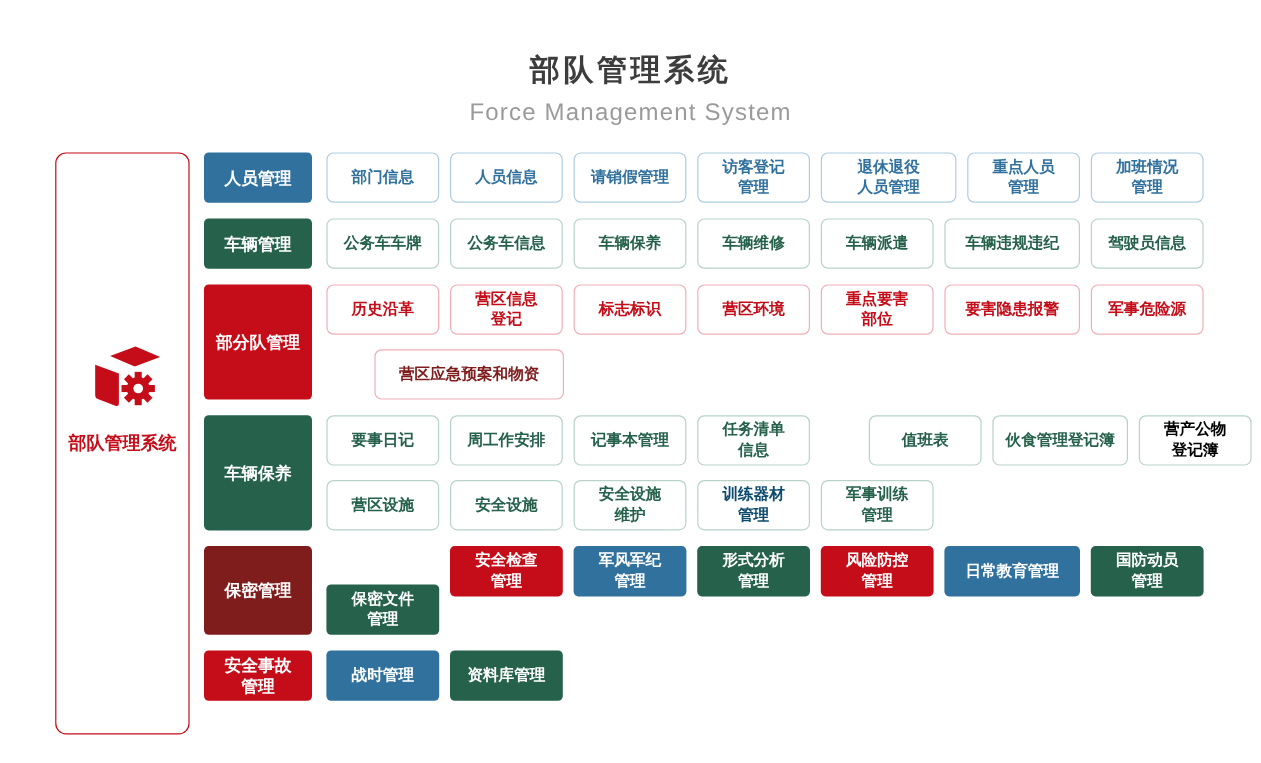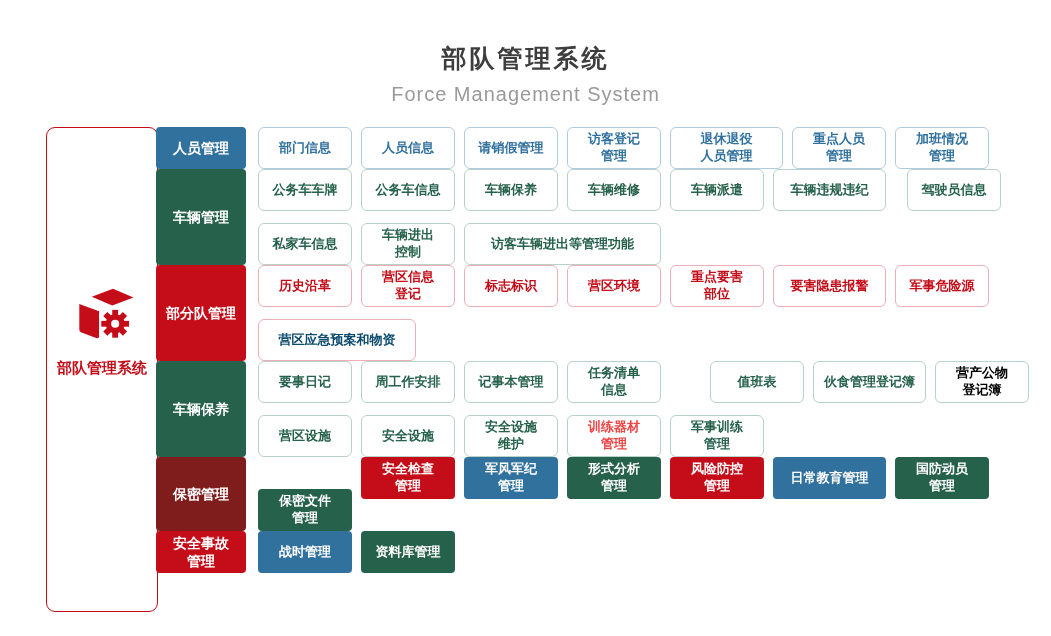--- a/index.html
+++ b/index.html
@@ -44,23 +44,24 @@
   .root-panel .root-inner { transform: translateY(-38px); text-align: center; }
   .root-label {
     margin-top: 10px;
     color: var(--red);
     font-size: 15px;
     font-weight: 700;
     white-space: nowrap;
   }
   .main {
     position: absolute;
-    left: 156px; top: 127px;
+    left: 170px; top: 127px;
     display: flex;
     flex-direction: column;
+    gap: 13px;
     align-items: flex-start;
   }
   .group-row { display: flex; align-items: stretch; }
   .lead-box {
     width: 90px;
     min-height: 42px;
     border-radius: 4px;
     color: #ffffff;
     font-size: 14px;
     font-weight: 700;
@@ -153,46 +154,40 @@
       <div class="group-row">
         <div class="lead-box" style="background: rgb(37, 97, 75);">车辆管理</div>
         <div class="items-col">
           <div class="item-row">
             <div class="item" style="color: rgb(37, 97, 75); border-color: rgb(183, 211, 200);">公务车车牌</div>
             <div class="item" style="color: rgb(37, 97, 75); border-color: rgb(183, 211, 200);">公务车信息</div>
             <div class="item" style="color: rgb(37, 97, 75); border-color: rgb(183, 211, 200);">车辆保养</div>
             <div class="item" style="color: rgb(37, 97, 75); border-color: rgb(183, 211, 200);">车辆维修</div>
             <div class="item" style="color: rgb(37, 97, 75); border-color: rgb(183, 211, 200);">车辆派遣</div>
             <div class="item wide" style="color: rgb(37, 97, 75); border-color: rgb(183, 211, 200);">车辆违规违纪</div>
-            <div class="item" style="color: rgb(37, 97, 75); border-color: rgb(183, 211, 200); margin-left: 12px;">驾驶员信息</div>
-          </div>
-          <div class="item-row">
-            <div class="item" style="color: rgb(37, 97, 75); border-color: rgb(183, 211, 200);">私家车信息</div>
-            <div class="item" style="color: rgb(37, 97, 75); border-color: rgb(183, 211, 200);">车辆进出
-控制</div>
-            <div class="item xwide" style="color: rgb(37, 97, 75); border-color: rgb(183, 211, 200);">访客车辆进出等管理功能</div>
+            <div class="item" style="color: rgb(37, 97, 75); border-color: rgb(183, 211, 200);">驾驶员信息</div>
           </div>
         </div>
       </div>
       <div class="group-row">
         <div class="lead-box" style="background: rgb(196, 13, 25);">部分队管理</div>
         <div class="items-col">
           <div class="item-row">
             <div class="item" style="color: rgb(196, 13, 25); border-color: rgb(240, 175, 182);">历史沿革</div>
             <div class="item" style="color: rgb(196, 13, 25); border-color: rgb(240, 175, 182);">营区信息
 登记</div>
             <div class="item" style="color: rgb(196, 13, 25); border-color: rgb(240, 175, 182);">标志标识</div>
             <div class="item" style="color: rgb(196, 13, 25); border-color: rgb(240, 175, 182);">营区环境</div>
             <div class="item" style="color: rgb(196, 13, 25); border-color: rgb(240, 175, 182);">重点要害
 部位</div>
             <div class="item wide" style="color: rgb(196, 13, 25); border-color: rgb(240, 175, 182);">要害隐患报警</div>
             <div class="item" style="color: rgb(196, 13, 25); border-color: rgb(240, 175, 182);">军事危险源</div>
           </div>
           <div class="item-row">
-            <div class="item mwide" style="color: #0c4a6e; border-color: rgb(240, 175, 182);">营区应急预案和物资</div>
+            <div class="item mwide" style="color: #7f1d1d; border-color: rgb(240, 175, 182); margin-left: 40px;">营区应急预案和物资</div>
           </div>
         </div>
       </div>
       <div class="group-row">
         <div class="lead-box" style="background: rgb(37, 97, 75);">车辆保养</div>
         <div class="items-col">
           <div class="item-row">
             <div class="item" style="color: rgb(37, 97, 75); border-color: rgb(183, 211, 200);">要事日记</div>
             <div class="item" style="color: rgb(37, 97, 75); border-color: rgb(183, 211, 200);">周工作安排</div>
             <div class="item" style="color: rgb(37, 97, 75); border-color: rgb(183, 211, 200);">记事本管理</div>
@@ -201,21 +196,21 @@
             <div class="item" style="color: rgb(37, 97, 75); border-color: rgb(183, 211, 200); margin-left: 40px;">值班表</div>
             <div class="item wide" style="color: rgb(37, 97, 75); border-color: rgb(183, 211, 200);">伙食管理登记簿</div>
             <div class="item" style="color: #000000; border-color: rgb(183, 211, 200);">营产公物
 登记簿</div>
           </div>
           <div class="item-row">
             <div class="item" style="color: rgb(37, 97, 75); border-color: rgb(183, 211, 200);">营区设施</div>
             <div class="item" style="color: rgb(37, 97, 75); border-color: rgb(183, 211, 200);">安全设施</div>
             <div class="item" style="color: rgb(37, 97, 75); border-color: rgb(183, 211, 200);">安全设施
 维护</div>
-            <div class="item" style="color: #ef4444; border-color: rgb(183, 211, 200);">训练器材
+            <div class="item" style="color: #0c4a6e; border-color: rgb(183, 211, 200);">训练器材
 管理</div>
             <div class="item" style="color: rgb(37, 97, 75); border-color: rgb(183, 211, 200);">军事训练
 管理</div>
           </div>
         </div>
       </div>
       <div class="group-row">
         <div class="lead-box" style="background: #7f1d1d;">保密管理</div>
         <div class="item-row">
           <div class="item solid" style="background: rgb(37, 97, 75); margin-top: 32px;">保密文件

